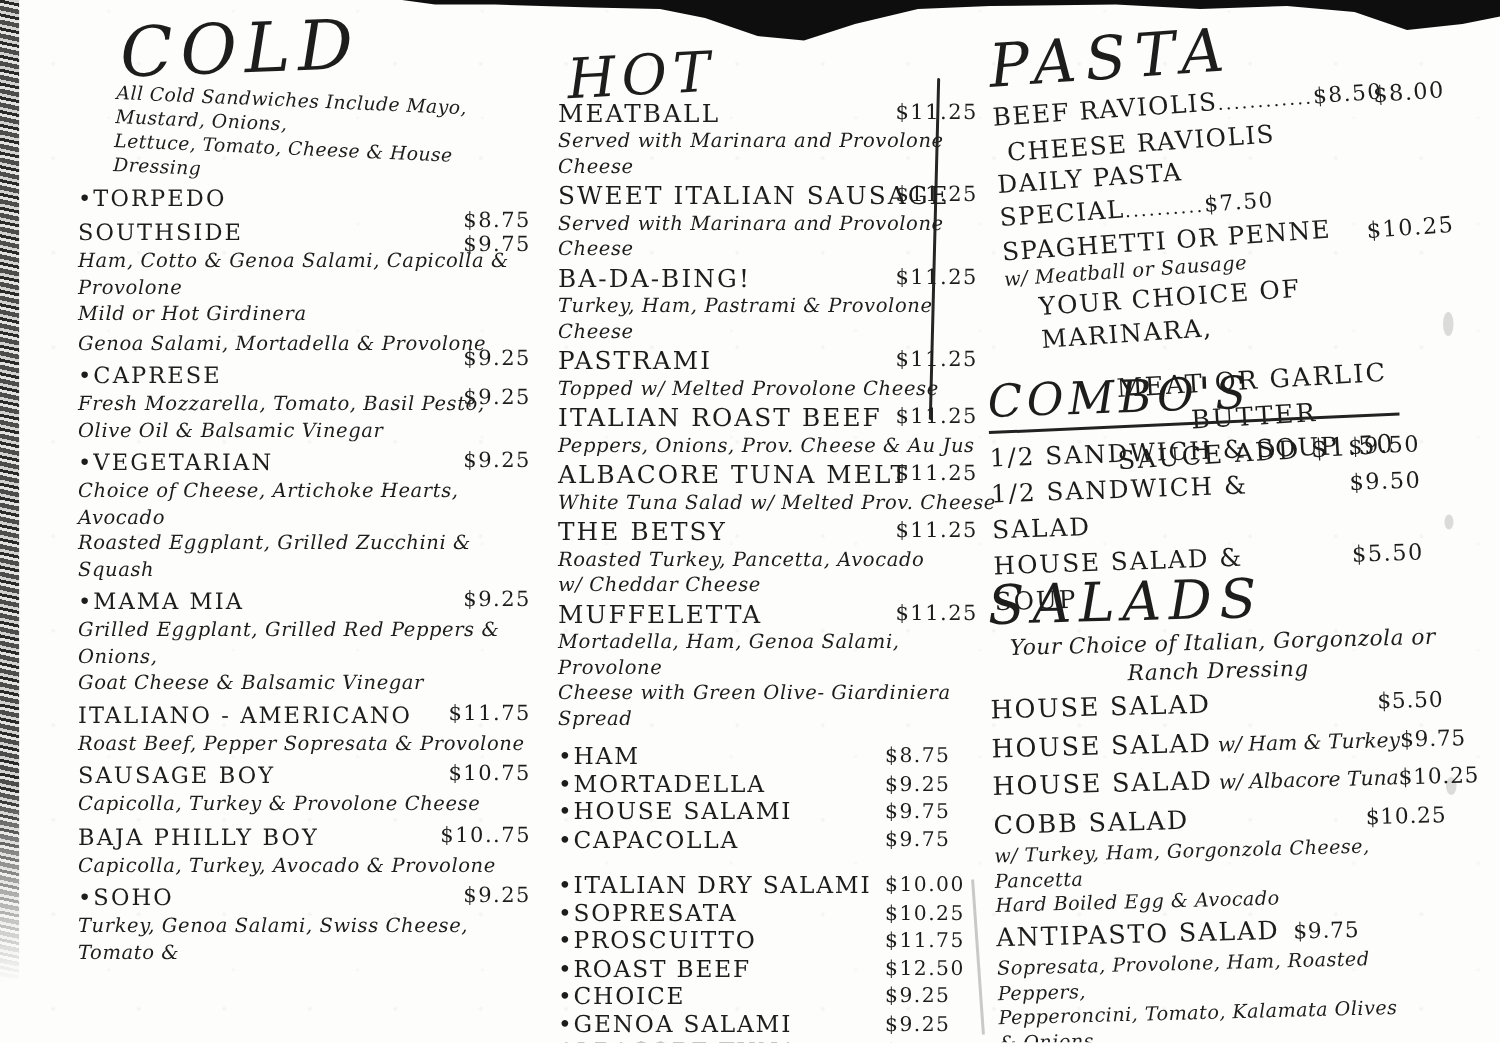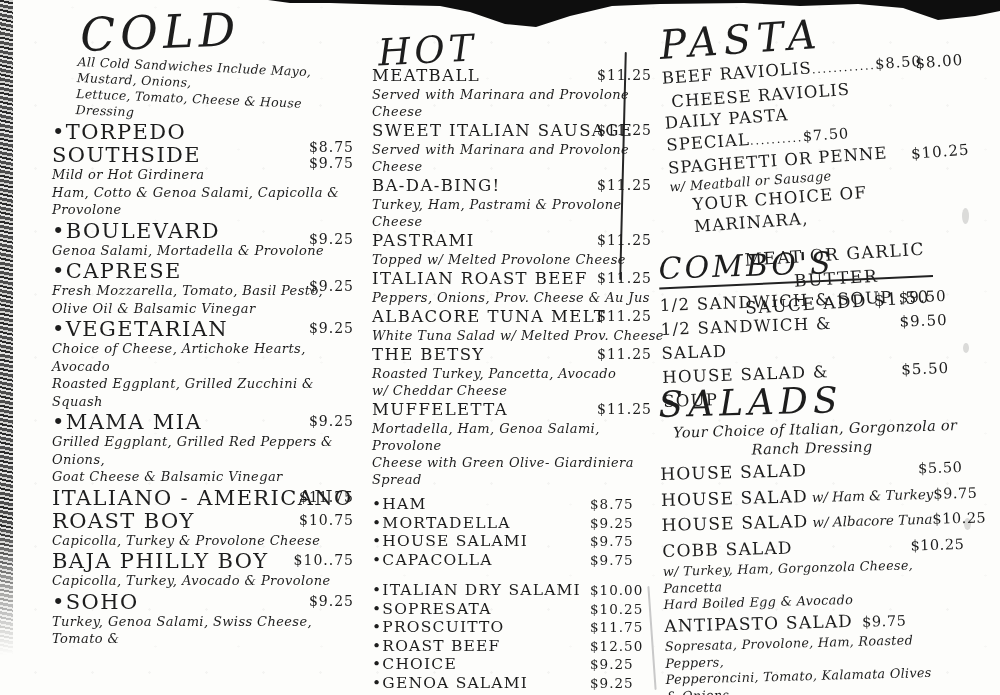--- a/index.html
+++ b/index.html
@@ -31,21 +31,21 @@
 
   .col{position:absolute;}
   .title{font-style:italic; font-weight:normal; margin:0;}
 
   
   .col-cold{left:52px; top:8px; width:314px;}
   .title-cold{font-size:46px; line-height:44px; letter-spacing:5px; margin-left:28px; transform:rotate(-2deg);}
   .cold-note{font-size:12.5px; font-style:italic; line-height:16px; margin:2px 0 4px 26px;
     transform:rotate(2.5deg); transform-origin:0 0; letter-spacing:.3px;}
   .item{position:relative; margin-bottom:2px;}
-  .iname{font-size:21px; line-height:21px; letter-spacing:1.4px;}
+  .iname{font-size:15px; line-height:21px; letter-spacing:1.4px;}
   .idesc{font-size:13px; line-height:17.5px; font-style:italic; letter-spacing:.4px;}
   .price{position:absolute; right:12px; top:1px; font-size:14px; letter-spacing:1px; white-space:nowrap;}
   .p-low{top:17px;}
   .p-mid{top:10px;}
 
   
   .col-hot{left:372px; top:26px; width:292px;}
   .title-hot{font-size:37px; line-height:40px; letter-spacing:4px; margin-left:6px; transform:rotate(-3deg);}
   .col-hot .iname{font-size:16.5px; line-height:20px;}
   .col-hot .idesc{line-height:17px;}
@@ -110,26 +110,25 @@
       <div>All Cold Sandwiches Include Mayo, Mustard, Onions,</div>
       <div>Lettuce, Tomato, Cheese &amp; House Dressing</div>
     </div>
 
     <div class="item">
       <div class="iname">•TORPEDO</div>
       <span class="price p-low">$8.75</span>
     </div>
     <div class="item">
       <div class="iname">SOUTHSIDE</div>
+      <div class="idesc">Ham, Cotto &amp; Genoa Salami, Capicolla &amp; Provolone</div>
       <div class="idesc">Mild or Hot Girdinera</div>
-      <div class="idesc">Ham, Cotto &amp; Genoa Salami, Capicolla &amp; Provolone</div>
       <span class="price p-mid">$9.75</span>
     </div>
     <div class="item">
-      <div class="iname">•BOULEVARD</div>
       <div class="idesc">Genoa Salami, Mortadella &amp; Provolone</div>
       <span class="price p-mid">$9.25</span>
     </div>
     <div class="item">
       <div class="iname">•CAPRESE</div>
       <div class="idesc">Fresh Mozzarella, Tomato, Basil Pesto,</div>
       <div class="idesc">Olive Oil &amp; Balsamic Vinegar</div>
       <span class="price p-low">$9.25</span>
     </div>
     <div class="item">
@@ -139,24 +138,25 @@
       <span class="price">$9.25</span>
     </div>
     <div class="item">
       <div class="iname">•MAMA MIA</div>
       <div class="idesc">Grilled Eggplant, Grilled Red Peppers &amp; Onions,</div>
       <div class="idesc">Goat Cheese &amp; Balsamic Vinegar</div>
       <span class="price">$9.25</span>
     </div>
     <div class="item">
       <div class="iname">ITALIANO - AMERICANO</div>
+      <div class="idesc">Roast Beef, Pepper Sopresata &amp; Provolone</div>
       <span class="price">$11.75</span>
     </div>
     <div class="item">
-      <div class="iname">ROAST BOY</div>
+      <div class="iname">SAUSAGE BOY</div>
       <div class="idesc">Capicolla, Turkey &amp; Provolone Cheese</div>
       <span class="price">$10.75</span>
     </div>
     <div class="item">
       <div class="iname">BAJA PHILLY BOY</div>
       <div class="idesc">Capicolla, Turkey, Avocado &amp; Provolone</div>
       <span class="price">$10..75</span>
     </div>
     <div class="item">
       <div class="iname">•SOHO</div>

